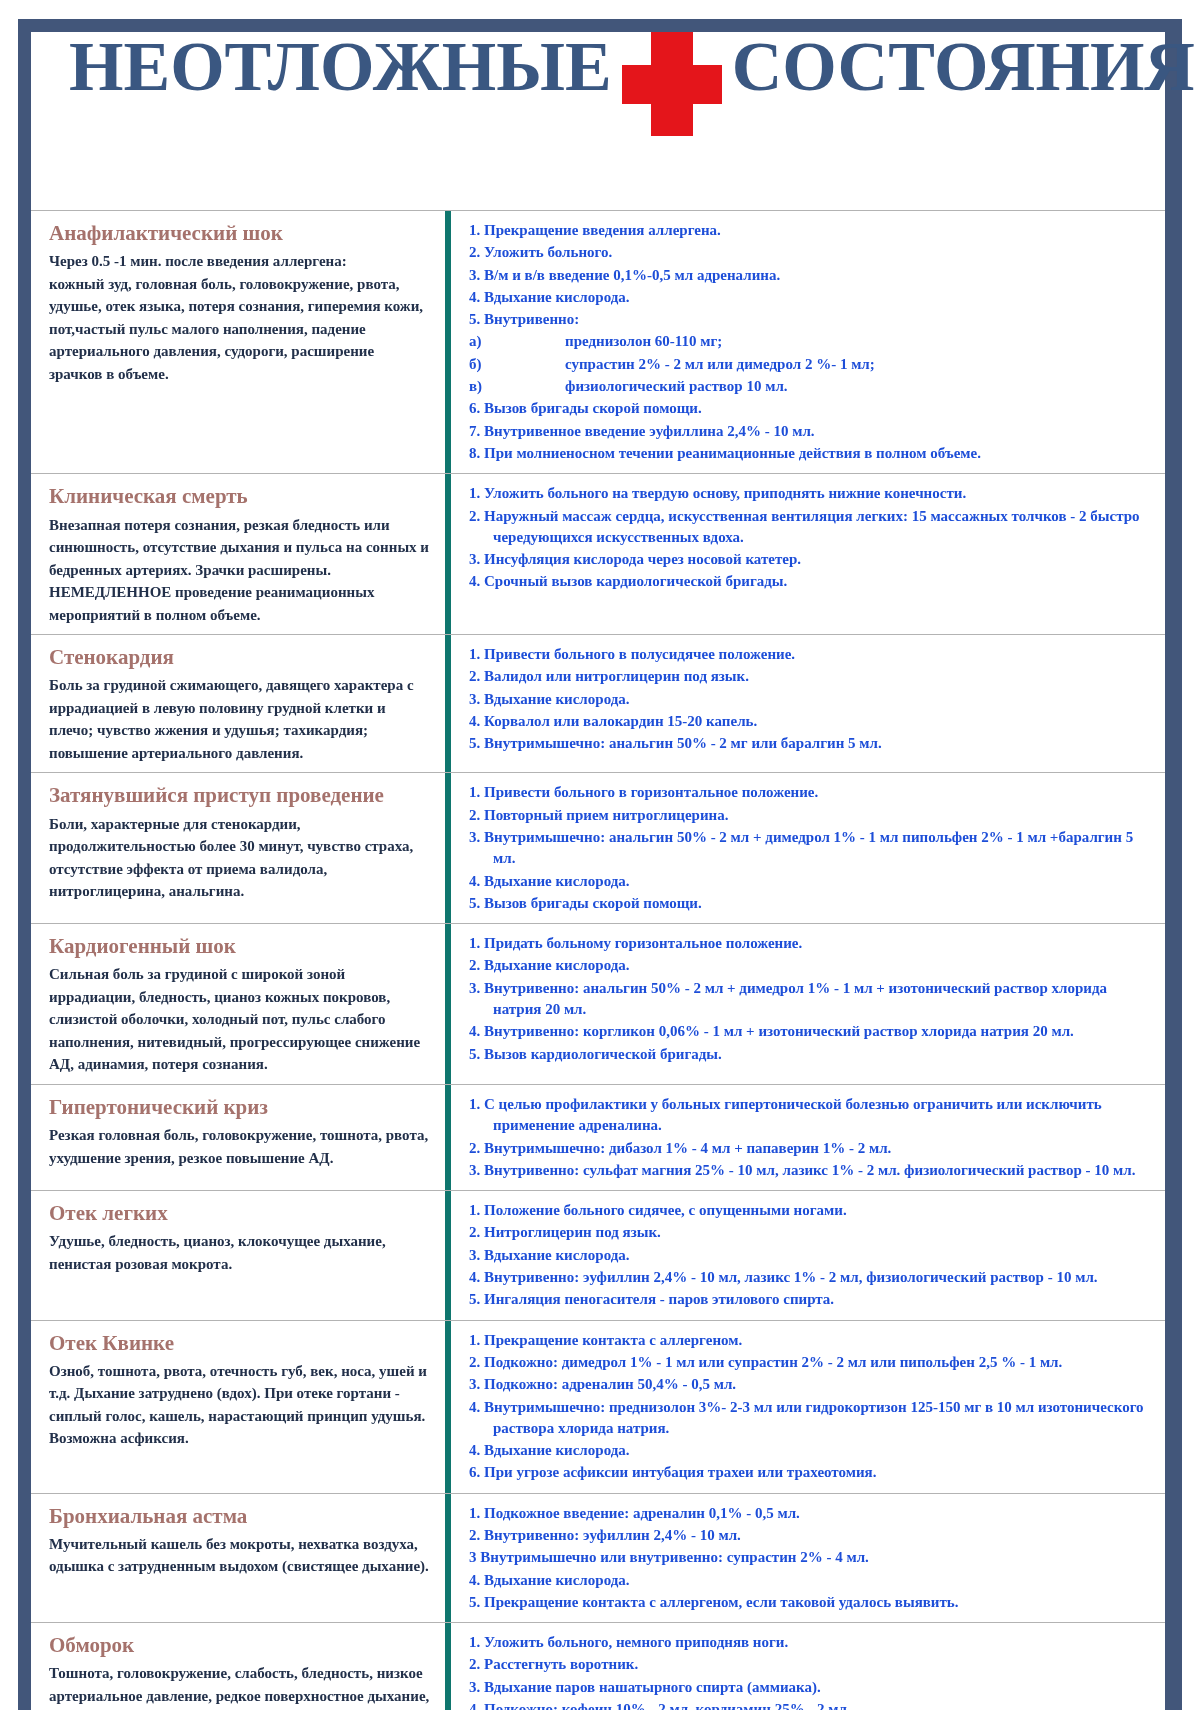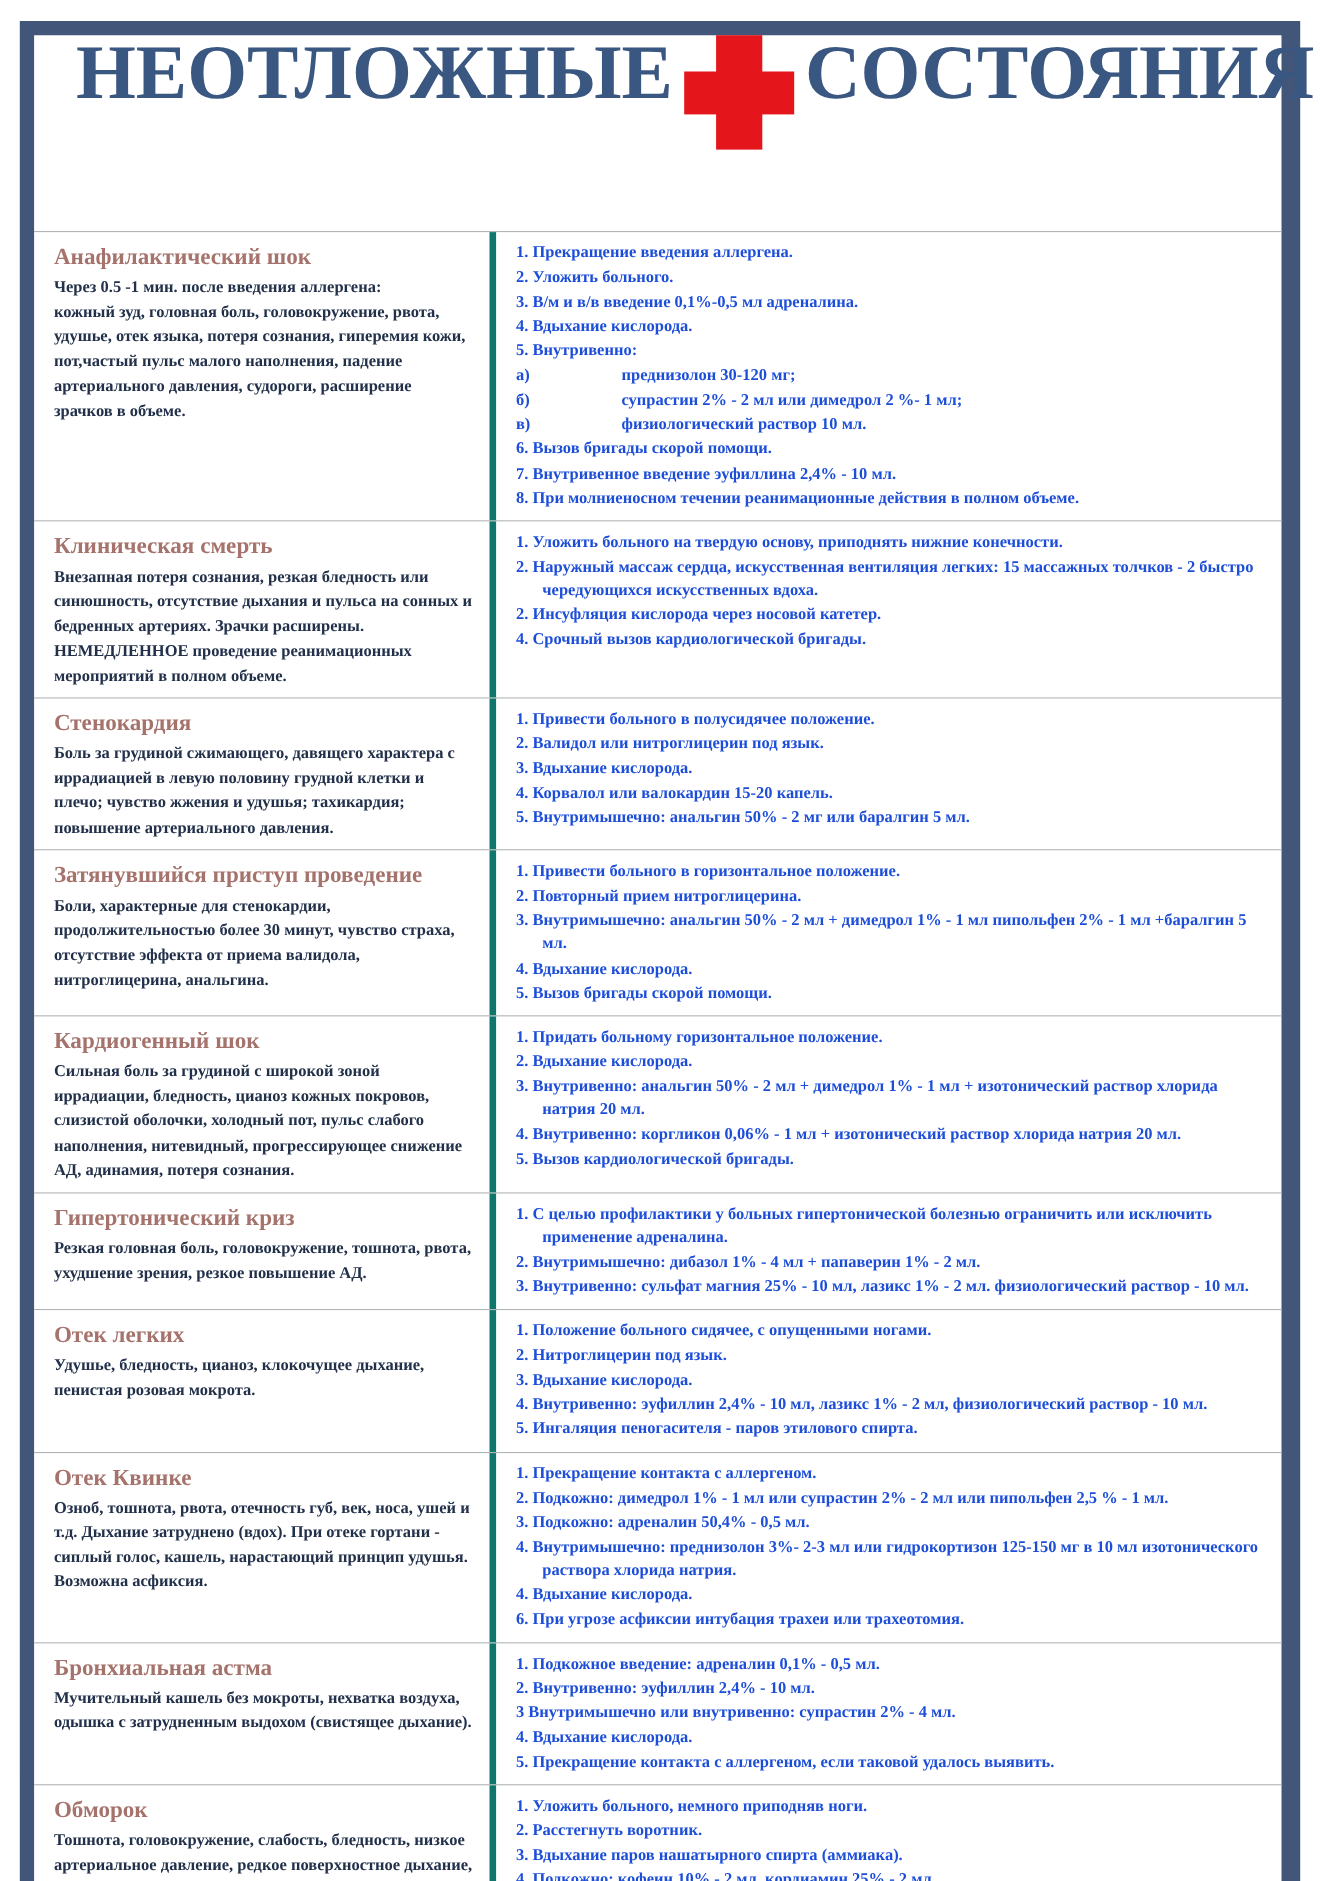--- a/index.html
+++ b/index.html
@@ -65,21 +65,21 @@
     </div>
     <div class="cell-right">
       <ul class="steps">
               <li class="step">1. Прекращение введения аллергена.</li>
               <li class="step">2. Уложить больного.</li>
               <li class="step">3. В/м и в/в введение 0,1%-0,5 мл адреналина.</li>
               <li class="step">4. Вдыхание кислорода.</li>
               <li class="step">5. Внутривенно:</li>
               <li class="substep">
                 <span class="lbl">а)</span>
-                <span>преднизолон 30-120 мг;</span>
+                <span>преднизолон 60-110 мг;</span>
               </li>
               <li class="substep">
                 <span class="lbl">б)</span>
                 <span>супрастин 2% - 2 мл или димедрол 2 %- 1 мл;</span>
               </li>
               <li class="substep">
                 <span class="lbl">в)</span>
                 <span>физиологический раствор 10 мл.</span>
               </li>
               <li class="step">6. Вызов бригады скорой помощи.</li>
@@ -91,21 +91,21 @@
 
   <section class="row">
     <div class="cell-left">
       <h2 class="title">Клиническая смерть</h2>
       <p class="symptoms">Внезапная потеря сознания, резкая бледность или синюшность, отсутствие дыхания и пульса на сонных и бедренных артериях. Зрачки расширены. НЕМЕДЛЕННОЕ проведение реанимационных мероприятий в полном объеме.</p>
     </div>
     <div class="cell-right">
       <ul class="steps">
               <li class="step">1. Уложить больного на твердую основу, приподнять нижние конечности.</li>
               <li class="step">2. Наружный массаж сердца, искусственная вентиляция легких: 15 массажных толчков - 2 быстро чередующихся искусственных вдоха.</li>
-              <li class="step">2. Инсуфляция кислорода через носовой катетер.</li>
+              <li class="step">3. Инсуфляция кислорода через носовой катетер.</li>
               <li class="step">4. Срочный вызов кардиологической бригады.</li>
             </ul>
     </div>
   </section>
 
   <section class="row">
     <div class="cell-left">
       <h2 class="title">Стенокардия</h2>
       <p class="symptoms">Боль за грудиной сжимающего, давящего характера с иррадиацией в левую половину грудной клетки и плечо; чувство жжения и удушья; тахикардия; повышение артериального давления.</p>
     </div>

